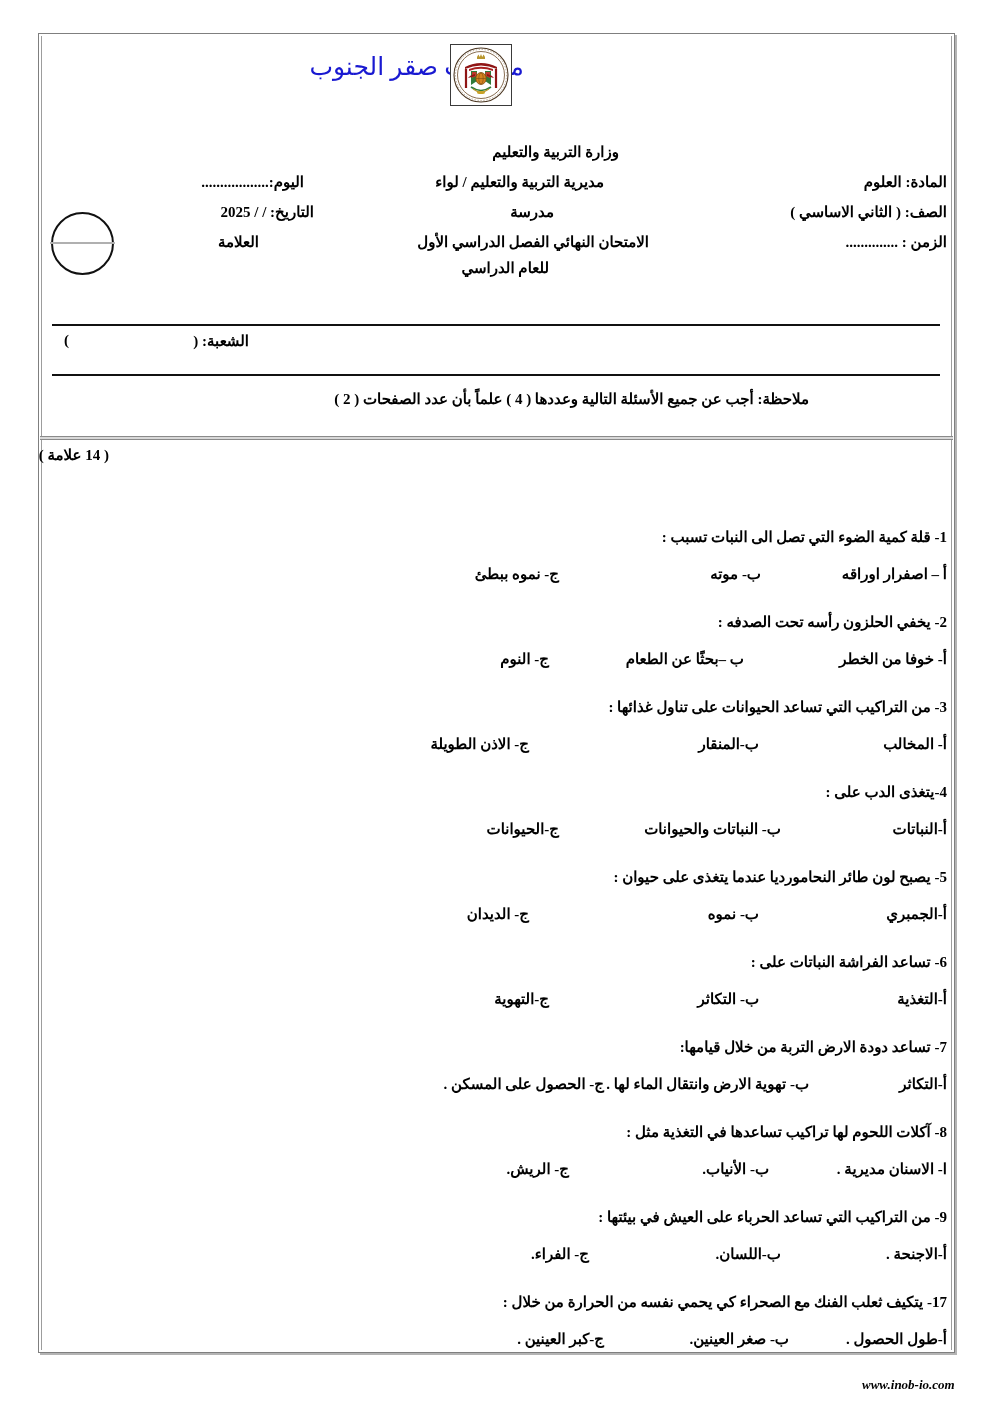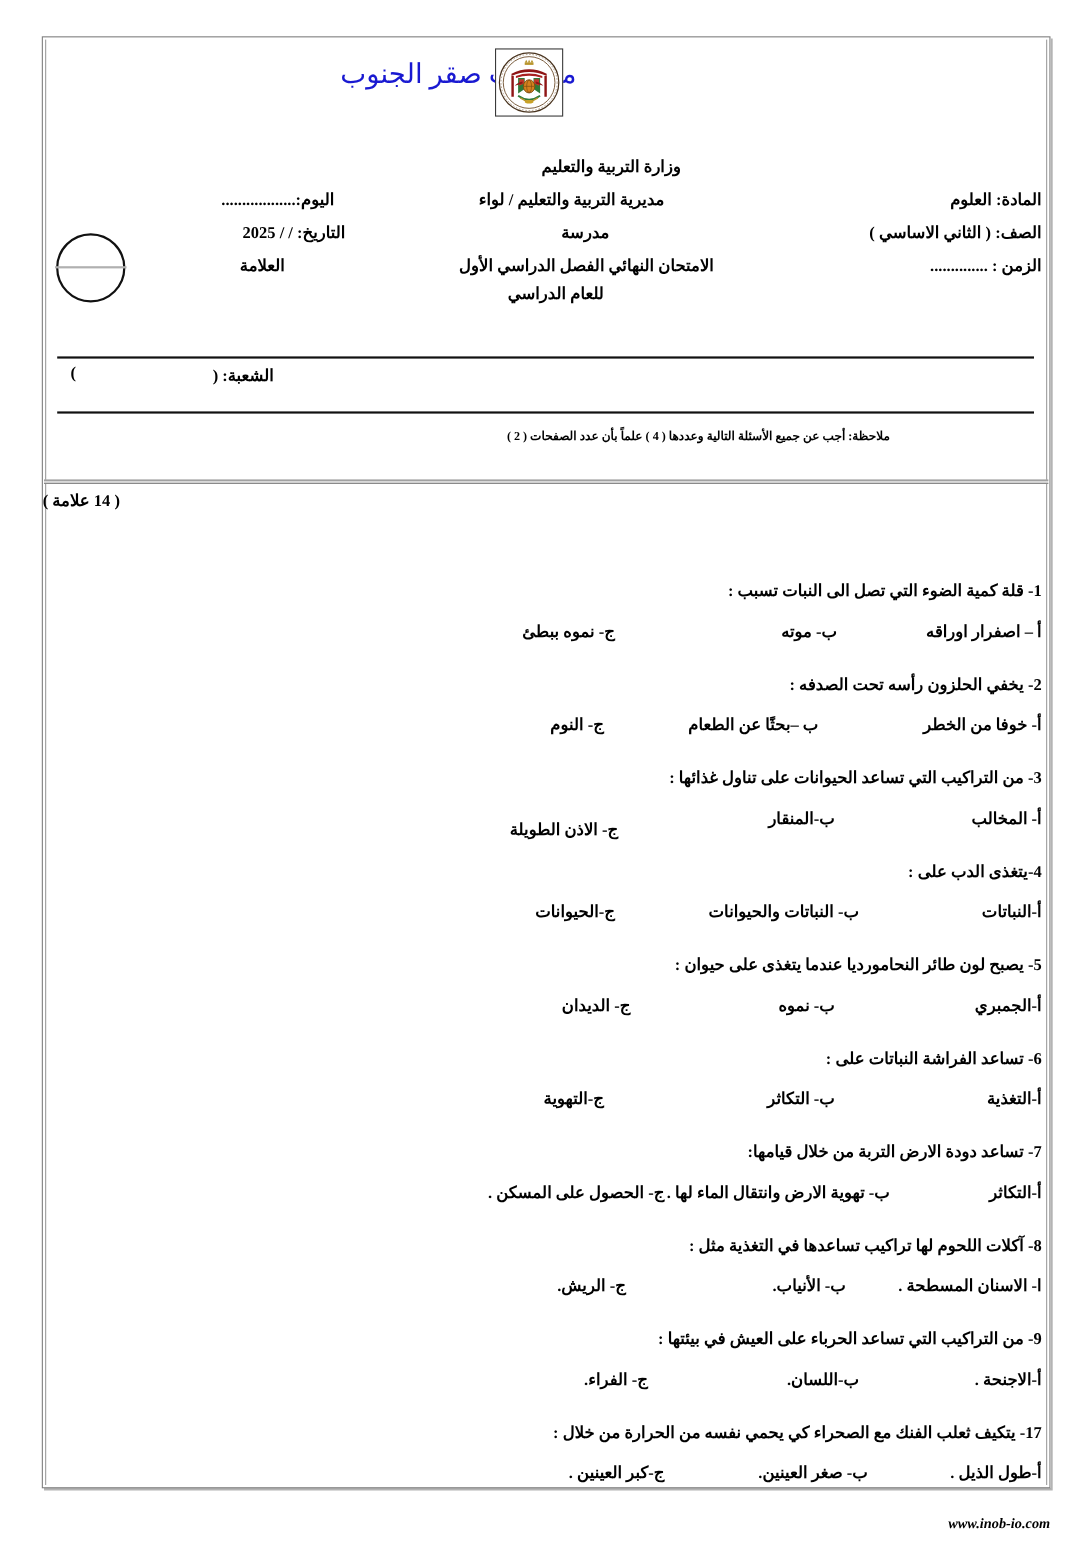--- a/index.html
+++ b/index.html
@@ -151,21 +151,21 @@
   .stu-name  { position: absolute; right: 2px;  top: 0; white-space: nowrap; }
   .stu-sec   { position: absolute; right: 700px; top: 0; white-space: nowrap; }
   .stu-paren { position: absolute; right: 880px; top: 0; white-space: nowrap; }
 
   .note-row {
     position: absolute;
     left: 44px;
     top: 390px;
     width: 905px;
     height: 30px;
-    font-size: 11px;
+    font-size: 15px;
     font-weight: 700;
   }
   .note-text { position: absolute; right: 140px; top: 0; white-space: nowrap; }
 
   
   .qarea {
     position: absolute;
     left: 44px;
     top: 446px;
     width: 905px;
@@ -305,60 +305,60 @@
       <div class="qitem">
         <div class="q-stem" style="top: 133px;">2- يخفي الحلزون رأسه تحت الصدفه :</div>
         <div class="opt" style="top: 170px; right: 2px;">أ- خوفا من الخطر</div>
         <div class="opt" style="top: 170px; right: 205px;">ب –بحثًا عن الطعام</div>
         <div class="opt" style="top: 170px; right: 400px;">ج- النوم</div>
       </div>
       <div class="qitem">
         <div class="q-stem" style="top: 218px;">3- من التراكيب التي تساعد الحيوانات على تناول غذائها :</div>
         <div class="opt" style="top: 255px; right: 2px;">أ- المخالب</div>
         <div class="opt" style="top: 255px; right: 190px;">ب-المنقار</div>
-        <div class="opt" style="top: 255px; right: 387px; margin-top: 10px;">ج- الاذن الطويلة</div>
+        <div class="opt" style="top: 255px; right: 420px;">ج- الاذن الطويلة</div>
       </div>
       <div class="qitem">
         <div class="q-stem" style="top: 303px;">4-يتغذى الدب على :</div>
         <div class="opt" style="top: 340px; right: 2px;">أ-النباتات</div>
         <div class="opt" style="top: 340px; right: 168px;">ب- النباتات والحيوانات</div>
         <div class="opt" style="top: 340px; right: 390px;">ج-الحيوانات</div>
       </div>
       <div class="qitem">
         <div class="q-stem" style="top: 388px;">5- يصبح لون طائر النحامورديا عندما يتغذى على حيوان :</div>
         <div class="opt" style="top: 425px; right: 2px;">أ-الجمبري</div>
         <div class="opt" style="top: 425px; right: 190px;">ب- نموه</div>
-        <div class="opt" style="top: 425px; right: 376px; margin-left: 28px;">ج- الديدان</div>
+        <div class="opt" style="top: 425px; right: 420px; margin-left: 28px;">ج- الديدان</div>
       </div>
       <div class="qitem">
         <div class="q-stem" style="top: 473px;">6- تساعد الفراشة النباتات على :</div>
         <div class="opt" style="top: 510px; right: 2px;">أ-التغذية</div>
         <div class="opt" style="top: 510px; right: 190px;">ب- التكاثر</div>
         <div class="opt" style="top: 510px; right: 400px;">ج-التهوية</div>
       </div>
       <div class="qitem">
         <div class="q-stem" style="top: 558px;">7- تساعد دودة الارض التربة من خلال قيامها:</div>
         <div class="opt" style="top: 595px; right: 2px;">أ-التكاثر</div>
         <div class="opt" style="top: 595px; right: 140px;">ب- تهوية الارض وانتقال الماء لها  .</div>
         <div class="opt" style="top: 595px; right: 345px;">ج- الحصول على المسكن .</div>
       </div>
       <div class="qitem">
         <div class="q-stem" style="top: 643px; text-align: right;">8- آكلات اللحوم لها تراكيب تساعدها في التغذية مثل :</div>
-        <div class="opt" style="top: 680px; right: 2px;">ا- الاسنان المسطحة  .</div>
+        <div class="opt" style="top: 680px; right: 2px;">ا- الاسنان مديرية  .</div>
         <div class="opt" style="top: 680px; right: 180px;">ب- الأنياب.</div>
         <div class="opt" style="top: 680px; right: 380px;">ج- الريش.</div>
       </div>
       <div class="qitem">
         <div class="q-stem" style="top: 728px;">9- من التراكيب التي تساعد الحرباء على العيش في بيئتها :</div>
         <div class="opt" style="top: 765px; right: 2px;">أ-الاجنحة .</div>
         <div class="opt" style="top: 765px; right: 168px;">ب-اللسان.</div>
         <div class="opt" style="top: 765px; right: 360px;">ج- الفراء.</div>
       </div>
       <div class="qitem">
         <div class="q-stem" style="top: 813px;">17- يتكيف ثعلب الفنك مع الصحراء كي يحمي نفسه من الحرارة من خلال :</div>
-        <div class="opt" style="top: 850px; right: 2px;">أ-طول الذيل  .</div>
+        <div class="opt" style="top: 850px; right: 2px;">أ-طول الحصول  .</div>
         <div class="opt" style="top: 850px; right: 160px;">ب- صغر العينين.</div>
         <div class="opt" style="top: 850px; right: 345px;">ج-كبر العينين .</div>
       </div>
     </div>
 </div>
 
 <div class="footer-url">www.inob-io.com</div>
 
 </body></html>

